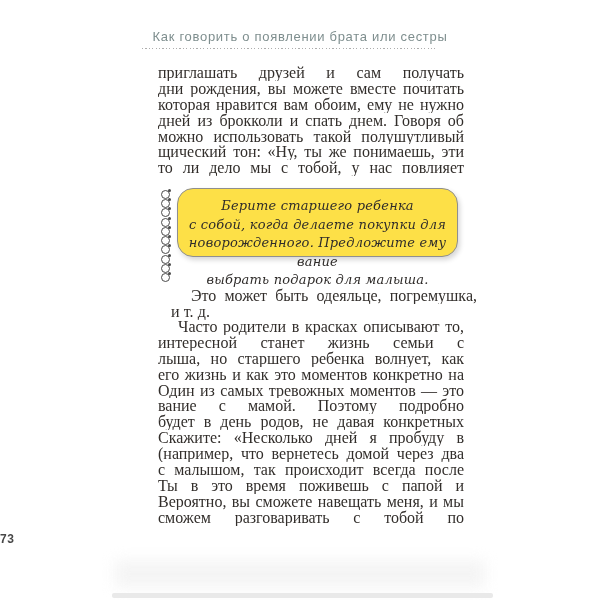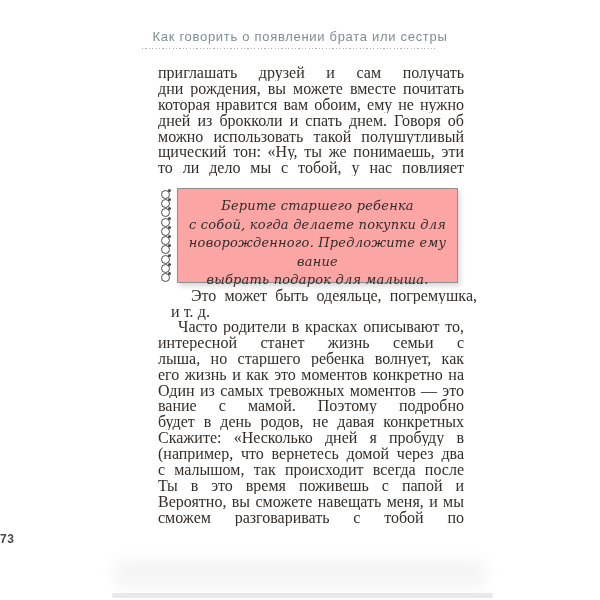--- a/index.html
+++ b/index.html
@@ -33,22 +33,22 @@
     text-align:justify;text-align-last:justify;
     height:15.9px;line-height:15.9px;overflow:hidden;
     word-spacing:0.2px;
   }
   .bline.lastline{text-align-last:left;}
   .bline.indent{text-indent:20px;}
   #para1{top:65px;}
   #para2{top:288px;margin-left:13px;}
   #para3{top:319px;}
   .note-box{
-    position:absolute;top:188px;left:177px;width:281px;height:95px;
-    background:#fca5a5;border:1.2px solid var(--note-border);border-radius:0;
+    position:absolute;top:188px;left:177px;width:281px;height:69px;
+    background:#fde047;border:1.2px solid var(--note-border);border-radius:16px;
     box-shadow:2px 3px 5px rgba(0,0,0,0.16);
     box-sizing:border-box;
   }
   .note-text{
     position:absolute;top:8px;left:8px;right:8px;text-align:center;
     font-family:"DejaVu Serif", serif;font-style:italic;
     font-size:13px;line-height:18.6px;color:#2f2c2a;letter-spacing:0.2px;
   }
   .spiral{
     position:absolute;top:190px;left:161px;height:92px;width:20px;

